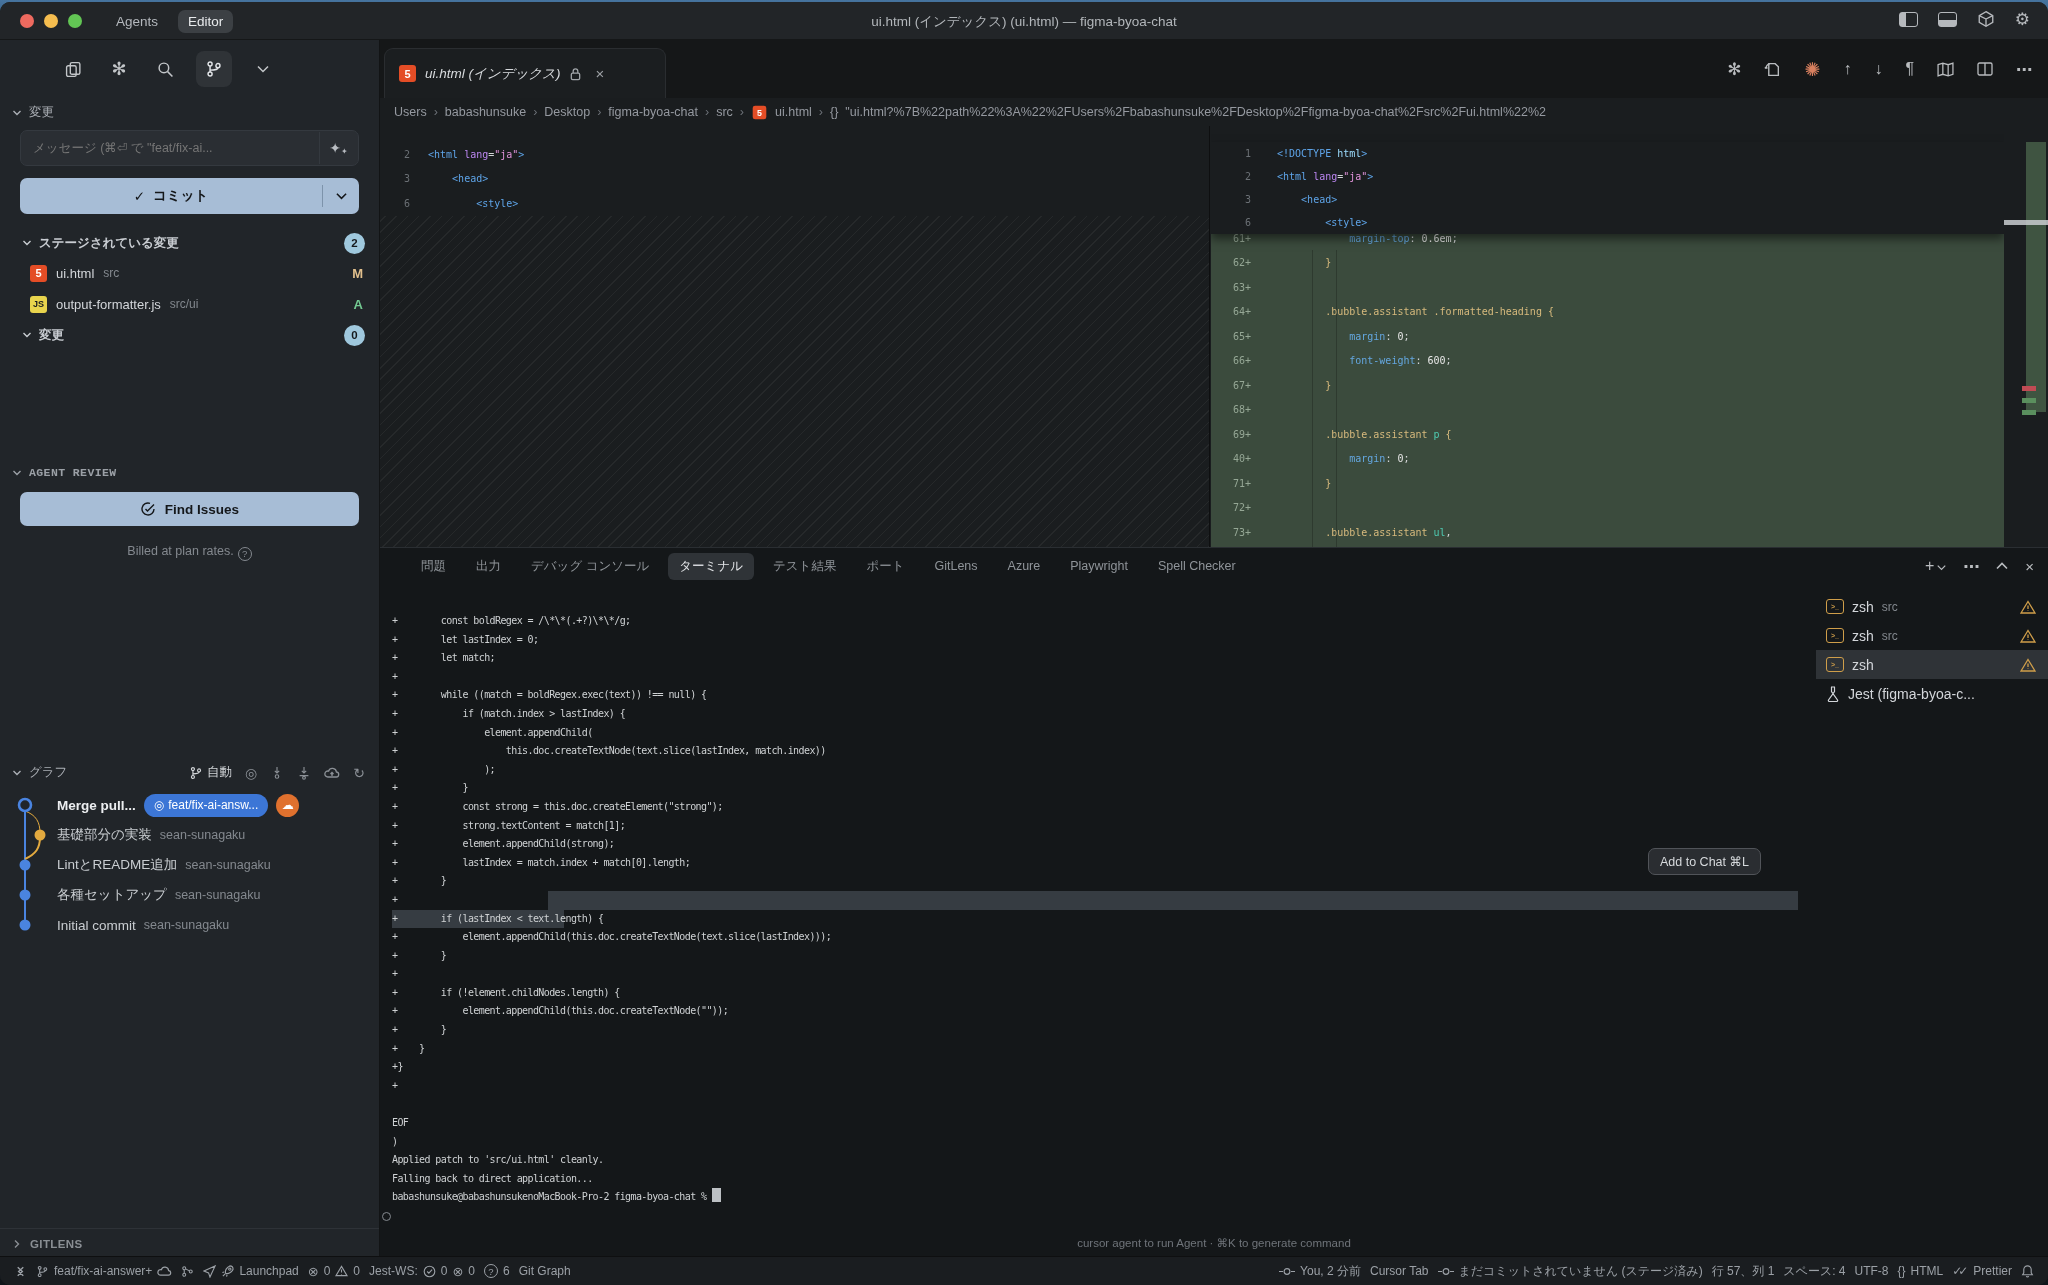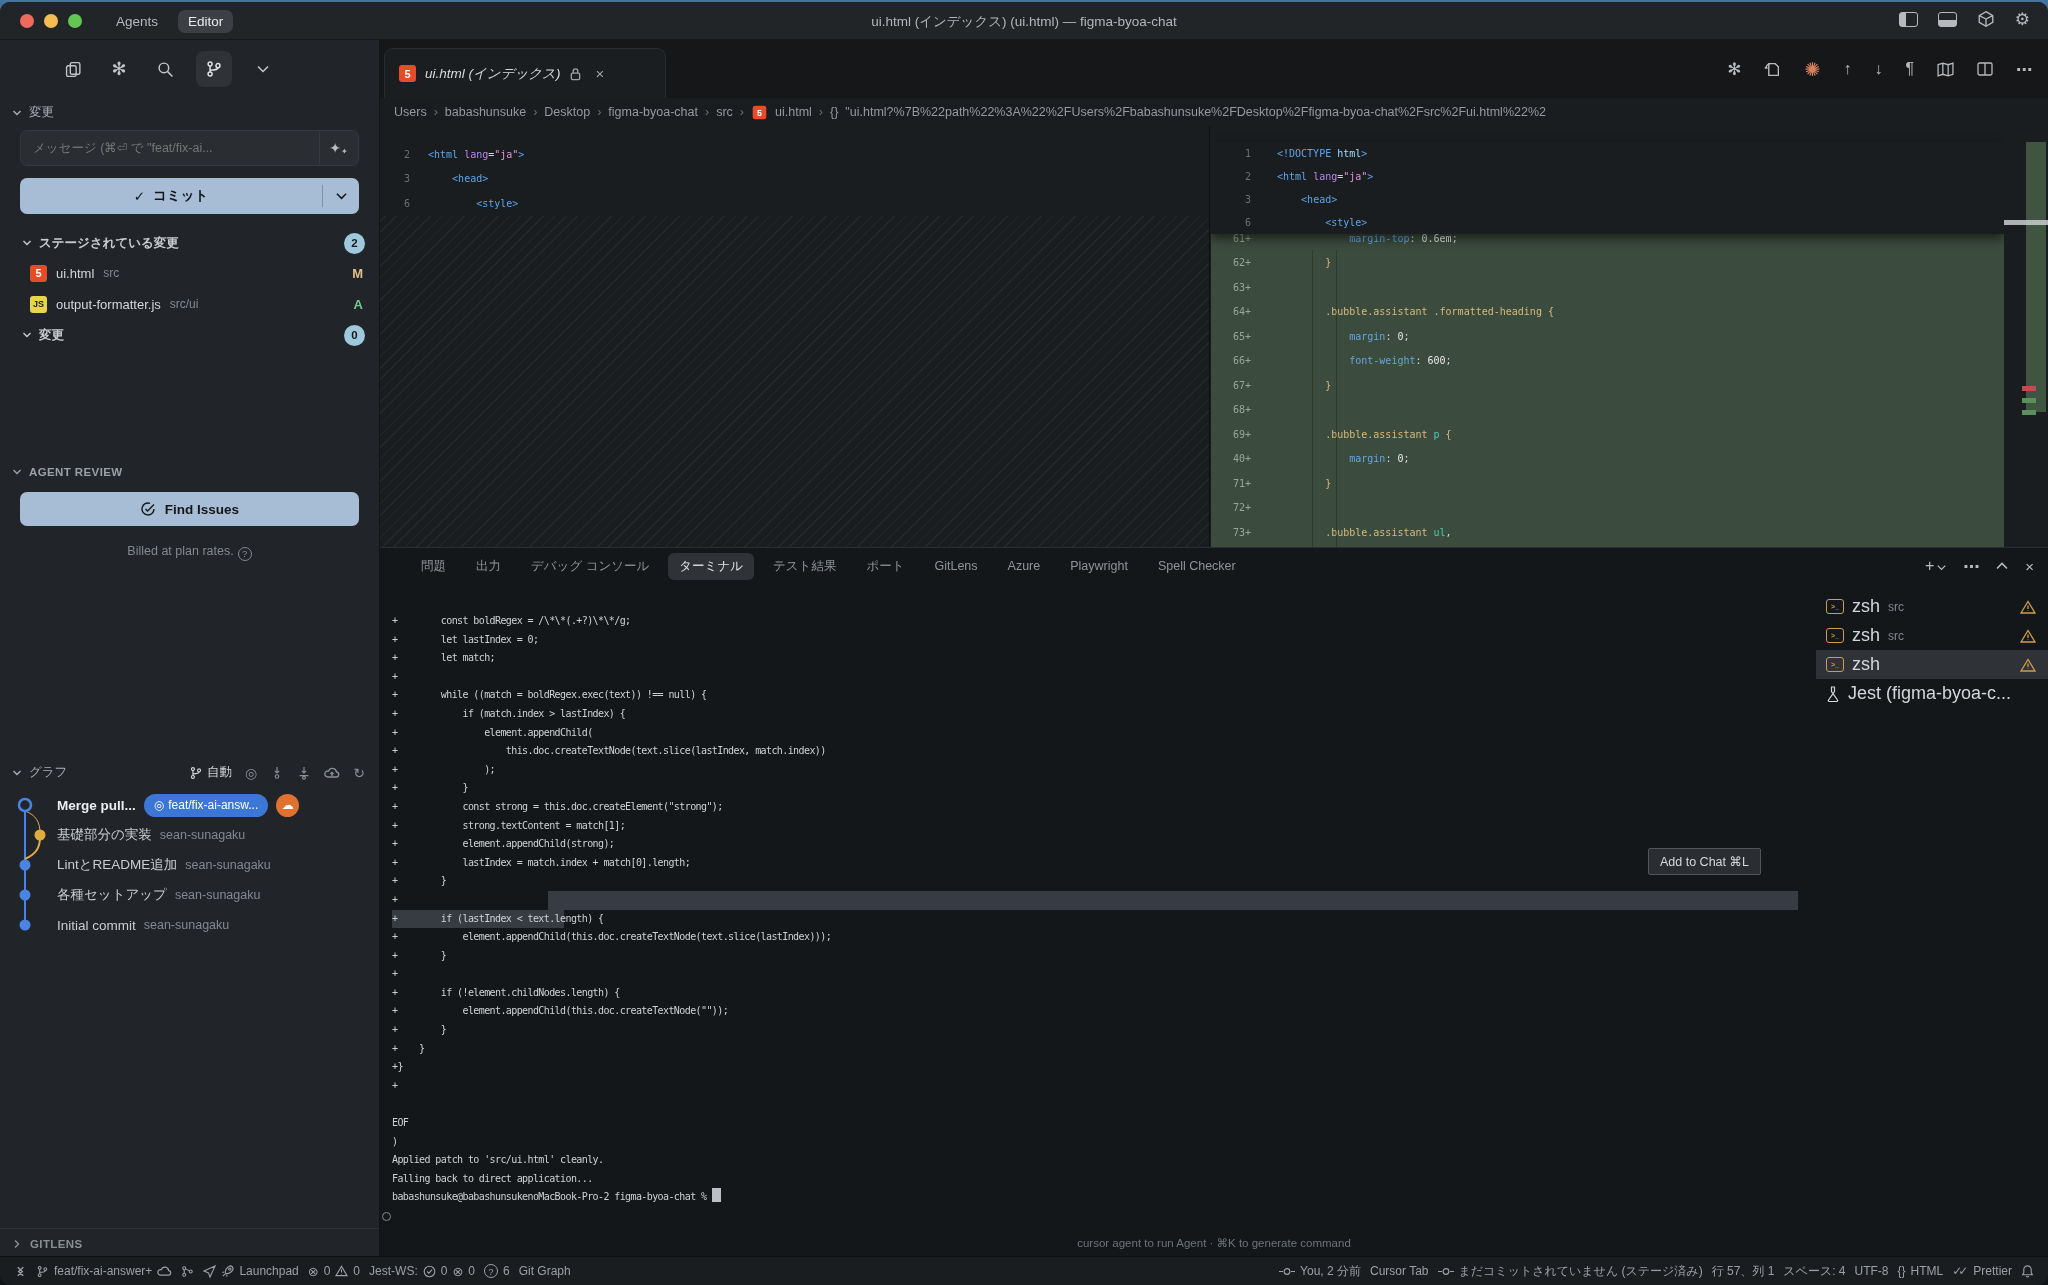--- a/index.html
+++ b/index.html
@@ -48,21 +48,21 @@
   .commit-main { flex:1; display:flex; align-items:center; justify-content:center; gap:8px; }
   .commit-split { width:1px; height:22px; background:#7d93ab; }
   .commit-dd { width:36px; display:flex; align-items:center; justify-content:center; }
   .list-head { position:absolute; left:0; right:0; height:26px; display:flex; align-items:center; gap:7px; padding:0 14px 0 22px; color:#c9cdd2; font-size:12.5px; font-weight:600; }
   .badge { margin-left:auto; min-width:21px; height:21px; border-radius:11px; background:#9fc8dd; color:#16191c; font-size:11.5px; font-weight:700; display:flex; align-items:center; justify-content:center; padding:0 5px; }
   .file-row { position:absolute; left:0; right:0; height:30px; display:flex; align-items:center; gap:9px; padding:0 16px 0 30px; }
   .file-name { color:#d3d6da; font-size:13px; }
   .file-path { color:#83888e; font-size:12px; }
   .file-status { margin-left:auto; font-size:13px; font-weight:600; }
   .st-M{color:#e2c08d}.st-A{color:#73c991}
-  .ar-head { position:absolute; top:368px; left:0; right:0; color:#9ba0a6; font-weight:700; font-size:11.5px; letter-spacing:.4px; }
+  .ar-head { position:absolute; top:368px; left:0; right:0; color:#9ba0a6; font-weight:700; font-size:11.5px; letter-spacing:.4px;font-family:Liberation Mono, monospace; }
   .find-btn { position:absolute; top:394px; left:20px; right:20px; height:34px; background:#a7bdd6; border-radius:7px; display:flex; align-items:center; justify-content:center; gap:9px; color:#14171a; font-size:13.5px; font-weight:600; }
   .billed { position:absolute; top:446px; left:0; right:0; text-align:center; color:#84898f; font-size:12.5px; }
   .qcirc { display:inline-flex; width:14px; height:14px; border:1px solid #84898f; border-radius:50%; font-size:9.5px; align-items:center; justify-content:center; vertical-align:-2px; margin-left:4px; }
   .graph-head { position:absolute; top:666px; left:0; right:0; display:flex; align-items:center; gap:7px; padding:0 14px 0 12px; color:#abafb5; font-size:12.5px; }
   .graph-tools { margin-left:auto; display:flex; align-items:center; gap:13px; color:#8b9096; }
   .auto-lbl { color:#d3d6d9; font-size:12.5px; display:flex; align-items:center; gap:4px; }
   .graph-rows { position:absolute; top:692px; left:0; right:0; }
   .graph-svg { position:absolute; top:692px; left:0; pointer-events:none; }
   .commit-row { height:30px; display:flex; align-items:center; gap:8px; padding-left:57px; overflow:hidden; }
   .c-title { color:#c9cdd1; font-size:13.5px; white-space:nowrap; }
@@ -112,25 +112,25 @@
   .ptab { color:#8f9499; font-size:12.5px; padding:5px 11px; white-space:nowrap; }
   .ptab.active { background:#2f3337; border-radius:6px; color:#e4e6e9; }
   .panel-icons { position:absolute; right:14px; top:0; height:36px; display:flex; align-items:center; gap:17px; color:#b9bcbf; }
   .term-lines { position:absolute; left:12px; top:64px; right:240px; font-family:"DejaVu Sans Mono",monospace; font-size:10px; letter-spacing:-.6px; line-height:18.6px; color:#cfd2d4; }
   .tl { white-space:pre; position:relative; z-index:1; height:18.6px; }
   .sel-band { position:absolute; background:#363c42; z-index:0; height:18.6px; }
   .band1 { top:279px; left:156px; width:1250px; }
   .band2 { top:297.6px; left:0px; width:172px; }
   .prompt-deco { position:absolute; left:2px; top:664px; width:9px; height:9px; border:1.5px solid #84898f; border-radius:50%; }
   .cursor-block { display:inline-block; width:9px; height:14px; background:#bcc0c4; vertical-align:-2px; }
-  .addchat { position:absolute; left:1268px; top:300px; height:27px; background:#2a2d31; border:1px solid #515459; border-radius:2px; display:flex; align-items:center; padding:0 11px; color:#d6d9dc; font-size:12.5px; white-space:nowrap; }
+  .addchat { position:absolute; left:1268px; top:300px; height:27px; background:#2a2d31; border:1px solid #515459; border-radius:7px; display:flex; align-items:center; padding:0 11px; color:#d6d9dc; font-size:12.5px; white-space:nowrap; }
   .term-list { position:absolute; right:0; top:44px; width:232px; }
   .term-row { height:29px; display:flex; align-items:center; gap:8px; padding:0 12px 0 10px; }
   .term-row.selected { background:#2f3337; }
-  .t-name { color:#d3d6da; font-size:18px; white-space:nowrap; }
+  .t-name { color:#d3d6da; font-size:14px; white-space:nowrap; }
   .t-detail { color:#83888e; font-size:12px; }
   .t-warn { margin-left:auto; }
   .term-ico { width:18px; height:15px; border:1.5px solid #cf9e4a; border-radius:3px; color:#cf9e4a; font-size:7px; font-weight:bold; display:flex; align-items:center; justify-content:center; flex:none; }
   .hint { position:absolute; left:0; right:0; bottom:6px; text-align:center; color:#6f747a; font-size:11.5px; }
 
   
   .statusbar { position:absolute; left:0; bottom:0; width:100%; height:29px; background:#1a1d20; border-top:1px solid #0e0f10; display:flex; align-items:center; justify-content:space-between; color:#9ba0a6; font-size:12px; padding:0 14px; }
   .sb-group { display:flex; align-items:center; gap:9px; white-space:nowrap; }
   .sb-item { display:flex; align-items:center; gap:5px; }
   .dblcheck { letter-spacing:-4px; margin-right:4px; }

